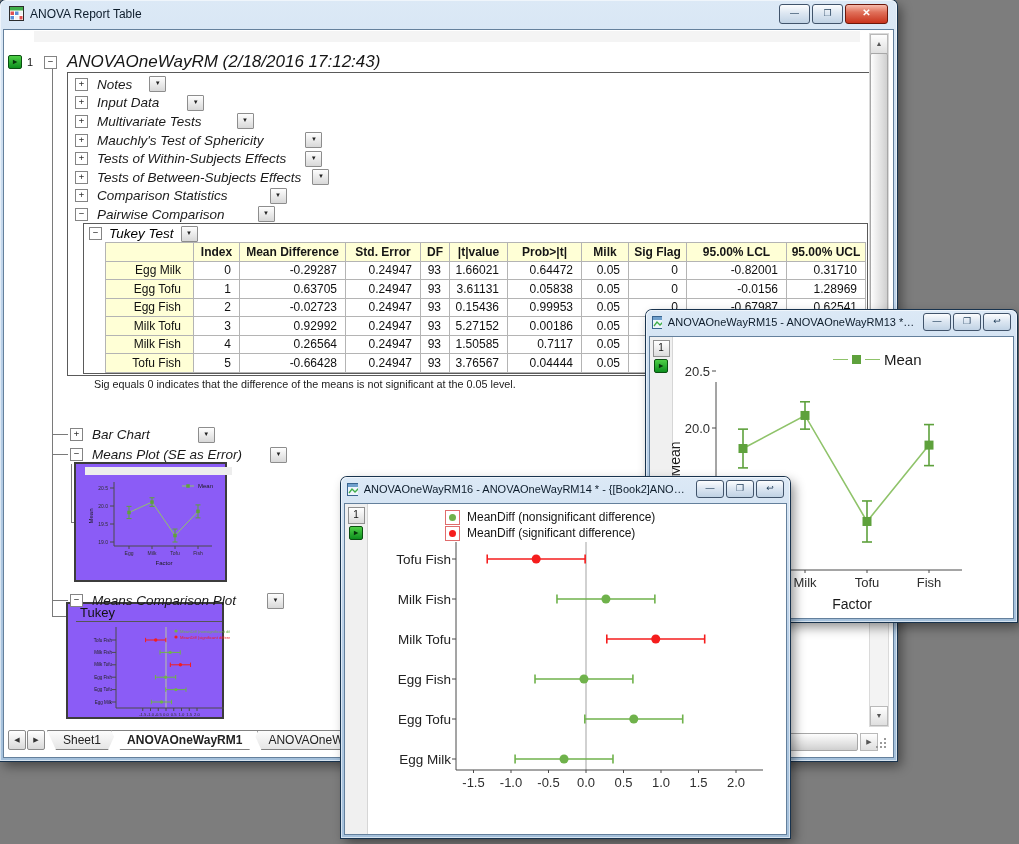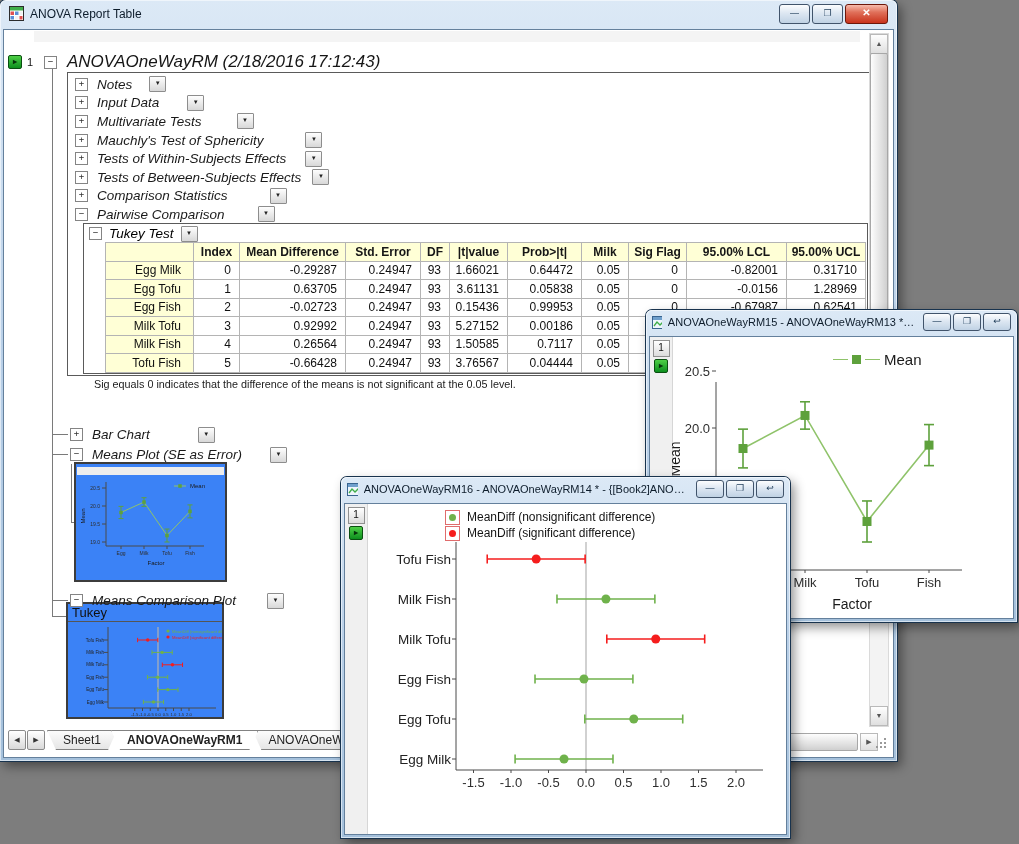--- a/index.html
+++ b/index.html
@@ -51,21 +51,21 @@
             background:#fff;}
   .tukey-row{display:flex;align-items:center;gap:7px;height:17px;padding-left:5px;margin-top:1px;}
   table.rep{border-collapse:collapse;table-layout:fixed;margin-left:21px;font-size:12px;
             border:1px solid #555;}
   table.rep th,table.rep td{border:1px solid #b4b4b4;height:17.5px;padding:0 8px 0 4px;
             white-space:nowrap;overflow:hidden;}
   table.rep th{background:#ffffd6;font-weight:bold;color:#161616;text-align:center;padding:0 2px;}
   table.rep td{text-align:right;color:#101010;}
   table.rep td.lbl{background:#ffffd6;text-align:right;padding-right:12px;}
   #footnotes{position:absolute;left:57px;top:331px;font-size:10.8px;color:#1c1c1c;line-height:14px;}
-  .thumb{position:absolute;border:2px solid #3c3c3c;background:#3b82f6;box-sizing:border-box;}
+  .thumb{position:absolute;border:2px solid #3c3c3c;background:#8b5cf6;box-sizing:border-box;padding-left:8px;}
   .conn{position:absolute;background:#7a7a7a;}
   .thumb-title{font-size:13px;color:#111;padding:1px 0 1px 4px;border-bottom:1px solid #555;}
 
   
   #tabbar{position:absolute;left:4px;bottom:5px;height:22px;display:flex;align-items:flex-start;}
   .navbtn{width:16px;height:18px;margin-right:1px;border:1px solid #8a8a8a;border-radius:2px;
           background:linear-gradient(#fff,#d9d9d9);font-size:7px;line-height:17px;text-align:center;color:#333;}
   .tab{height:20px;padding:0 16px;margin-left:-6px;display:flex;align-items:center;font-size:12px;
        color:#222;background:linear-gradient(#fdfdfd,#e4e4e4);
        clip-path:polygon(0 0,100% 0,calc(100% - 9px) 100%,9px 100%);

